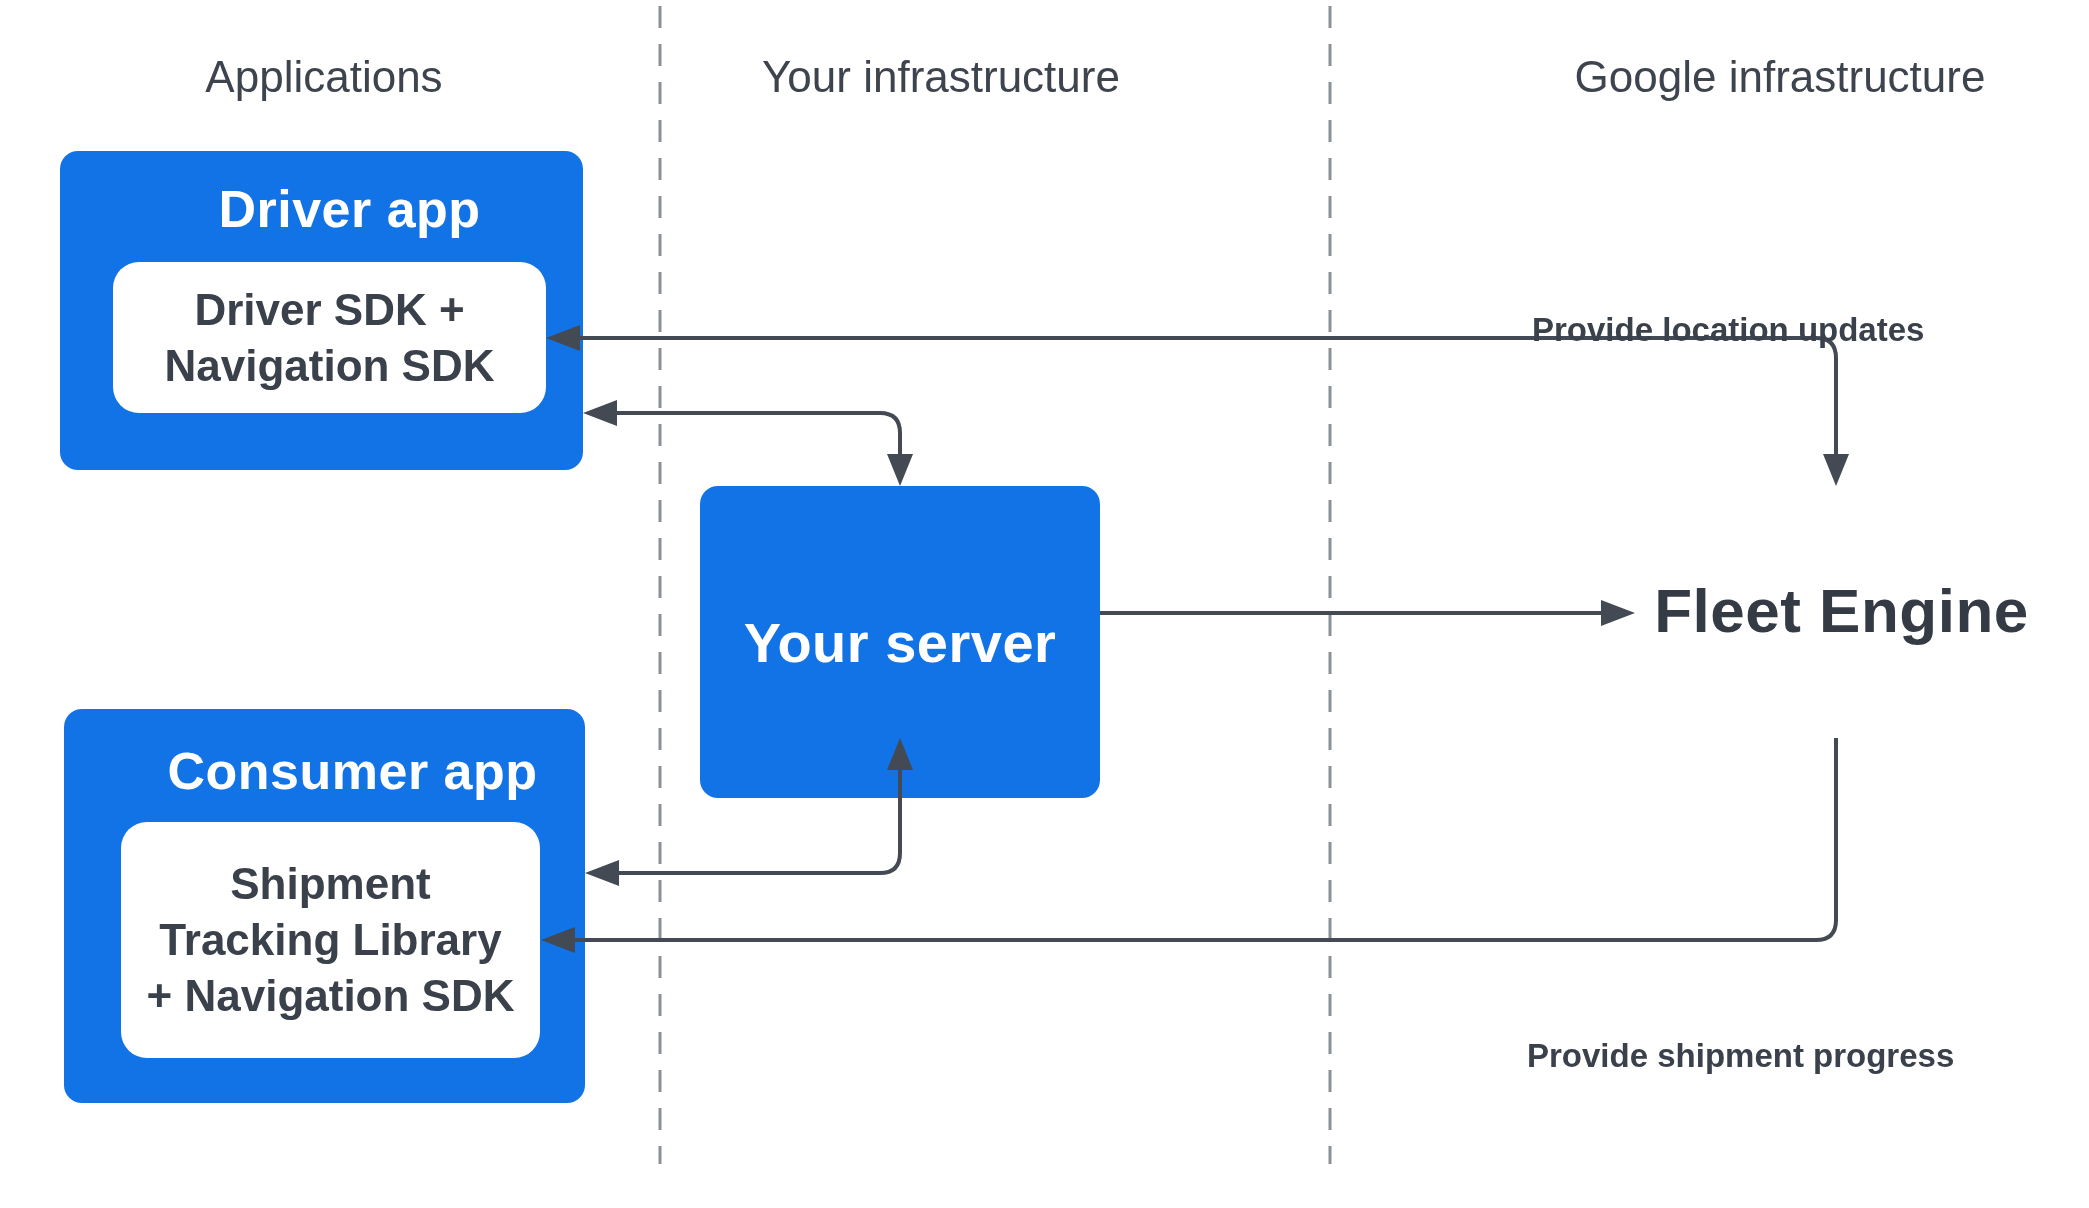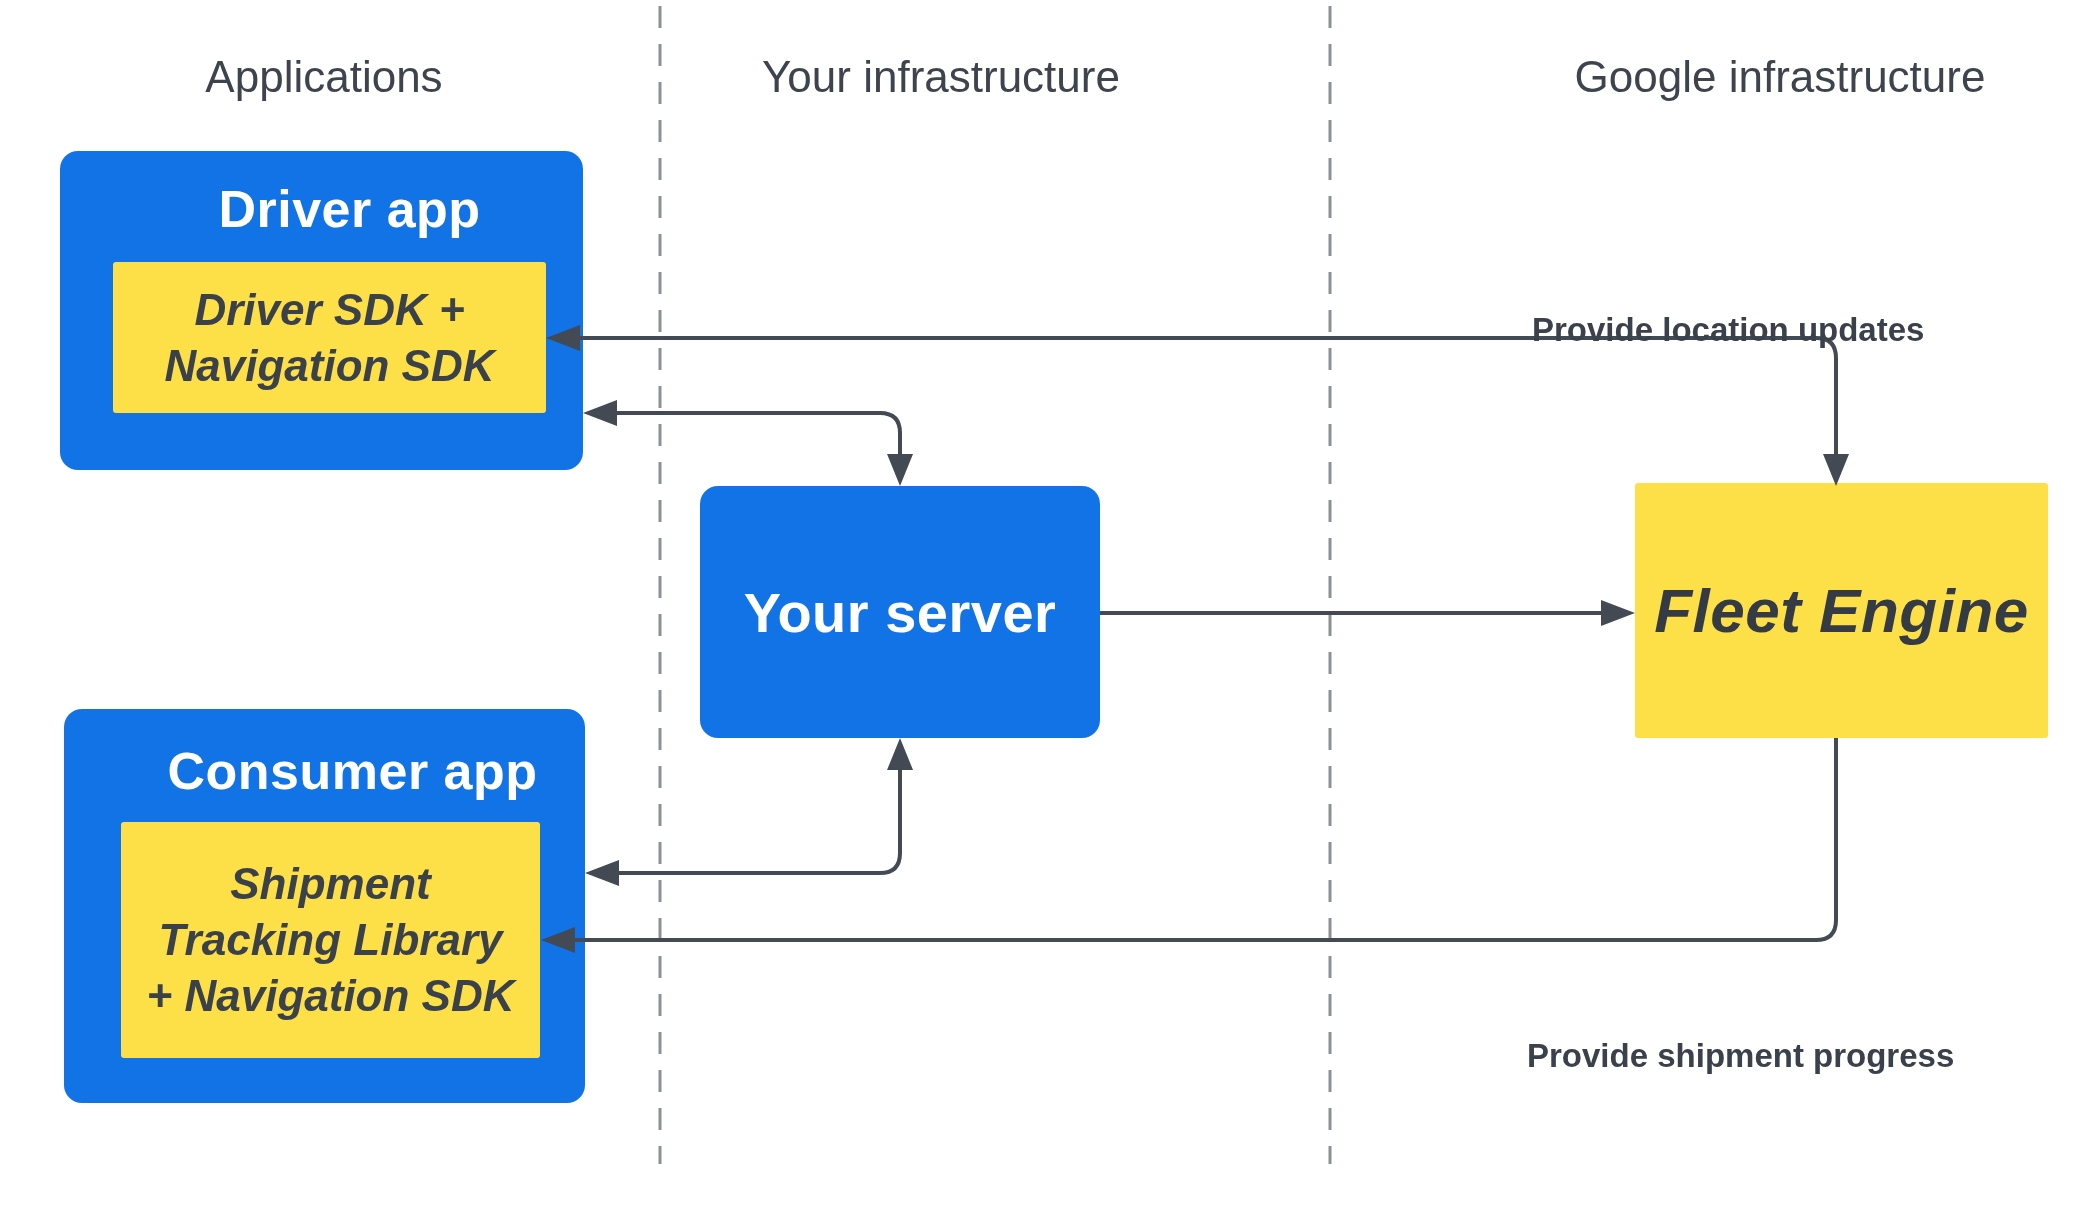--- a/index.html
+++ b/index.html
@@ -31,23 +31,22 @@
   #header-google-infra { left: 1780px; }
 
   
   .blue-box {
     position: absolute;
     background: #1273e6;
     border-radius: 18px;
   }
   .yellow-box {
     position: absolute;
-    background: #fde047;
-    border-radius: 3px;
-    font-style: italic;
+    background: #ffffff;
+    border-radius: 26px;
   }
   .app-title {
     position: absolute;
     left: 0;
     width: 100%;
     text-align: center;
     font-size: 52px;
     font-weight: 700;
     letter-spacing: 0.5px;
     color: #ffffff;
@@ -79,21 +78,21 @@
   }
 
   #driver-app   { left: 60px;  top: 151px; width: 523px; height: 319px; }
   #driver-app .app-title { top: 28px; }
   #driver-sdk   { left: 53px;  top: 111px; width: 433px; height: 151px; }
 
   #consumer-app { left: 64px;  top: 709px; width: 521px; height: 394px; }
   #consumer-app .app-title { top: 32px; }
   #consumer-sdk { left: 57px;  top: 113px; width: 419px; height: 236px; }
 
-  #your-server  { left: 700px; top: 486px; width: 400px; height: 252px; }
+  #your-server  { left: 700px; top: 486px; width: 400px; height: 312px; }
   #your-server .center-title { font-size: 56px; color: #ffffff; }
 
   #fleet-engine { left: 1635px; top: 483px; width: 413px; height: 255px; }
   #fleet-engine .center-title { font-size: 62px; color: #343b45; }
 
   
   #connector-layer {
     position: absolute;
     left: 0;
     top: 0;

